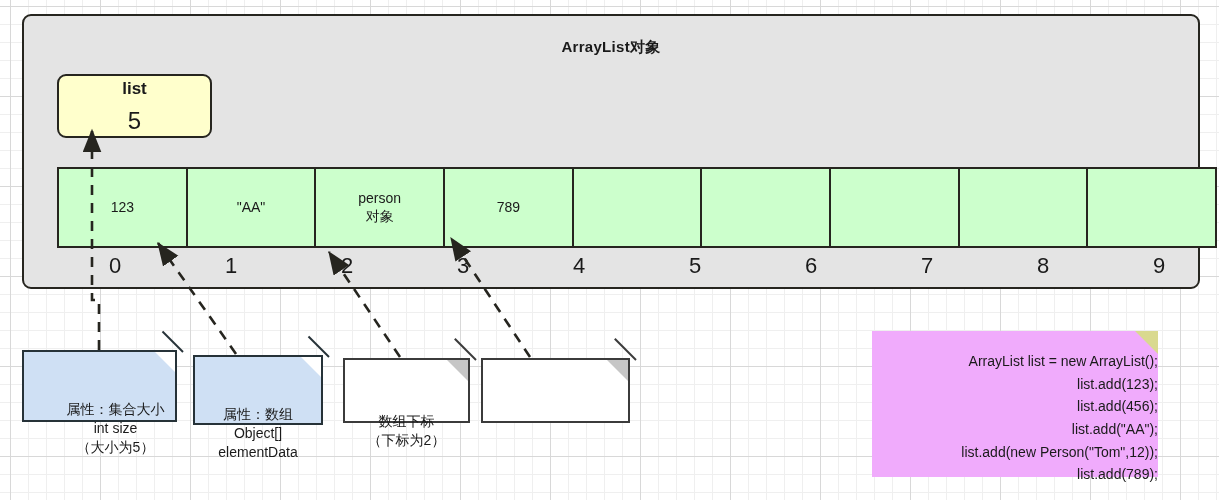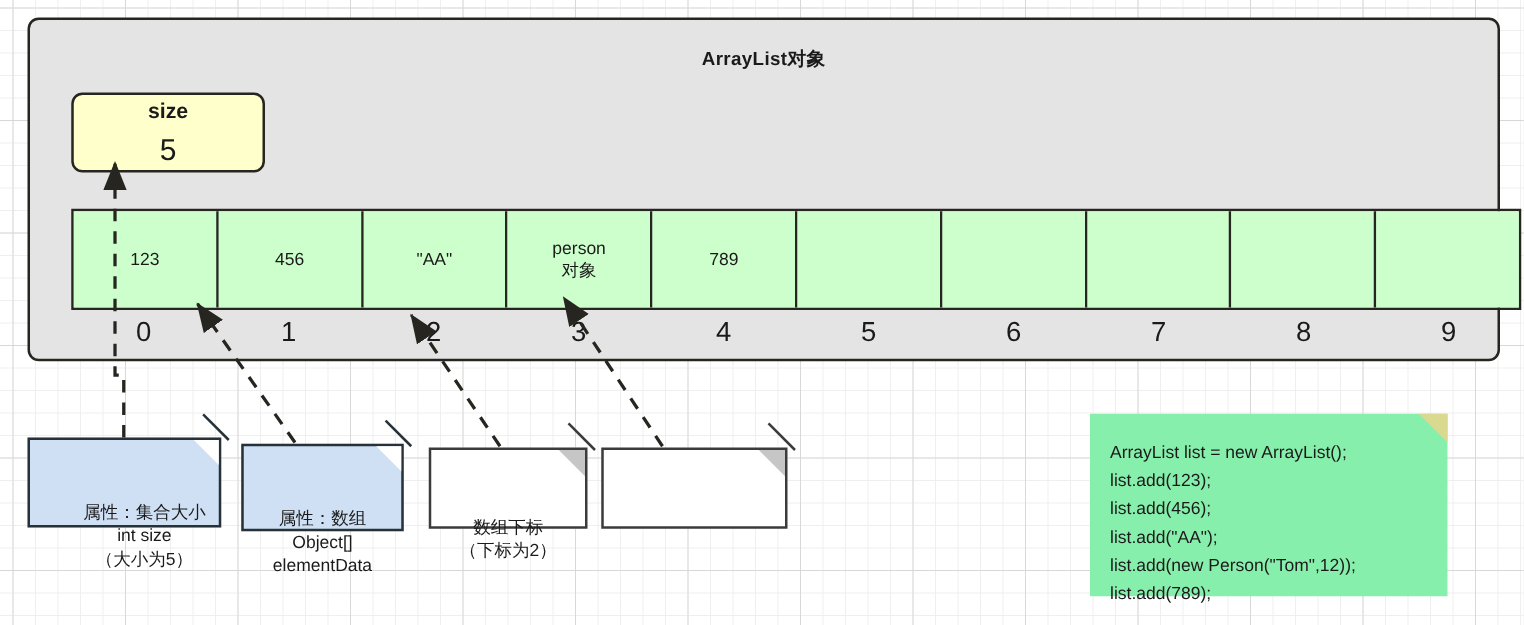--- a/index.html
+++ b/index.html
@@ -179,25 +179,26 @@
   #note-data     { left: 481px; top: 358px; width: 149px; height: 65px;
                    padding-top: 13px; }
 
   
   #code-note {
     position: absolute;
     left: 872px;
     top: 331px;
     width: 286px;
     height: 146px;
-    background: #86efac;
+    background: #f0abfc;
     box-sizing: border-box;
     padding: 19px 0 0 16px;
     font-size: 14px;
     line-height: 1.62;
+    text-align: right;
   }
   #code-note .fold-yellow {
     position: absolute;
     right: 0;
     top: 0;
     width: 0;
     height: 0;
     border-top: 23px solid #d9d98f;
     border-left: 23px solid transparent;
   }
@@ -213,31 +214,27 @@
     pointer-events: none;
   }
 </style>
 </head>
 <body>
 
 <div id="arraylist-container">
   <div id="container-title">ArrayList对象</div>
 
   <div id="size-box">
-    <div id="size-label">size</div>
+    <div id="size-label">list</div>
     <div id="size-value">5</div>
   </div>
 
   <div id="array-row">
     <div class="array-cell">
       <span>123</span>
-      <span></span>
-    </div>
-    <div class="array-cell">
-      <span>456</span>
       <span></span>
     </div>
     <div class="array-cell">
       <span>"AA"</span>
       <span></span>
     </div>
     <div class="array-cell">
       <span>person</span>
       <span>对象</span>
     </div>

